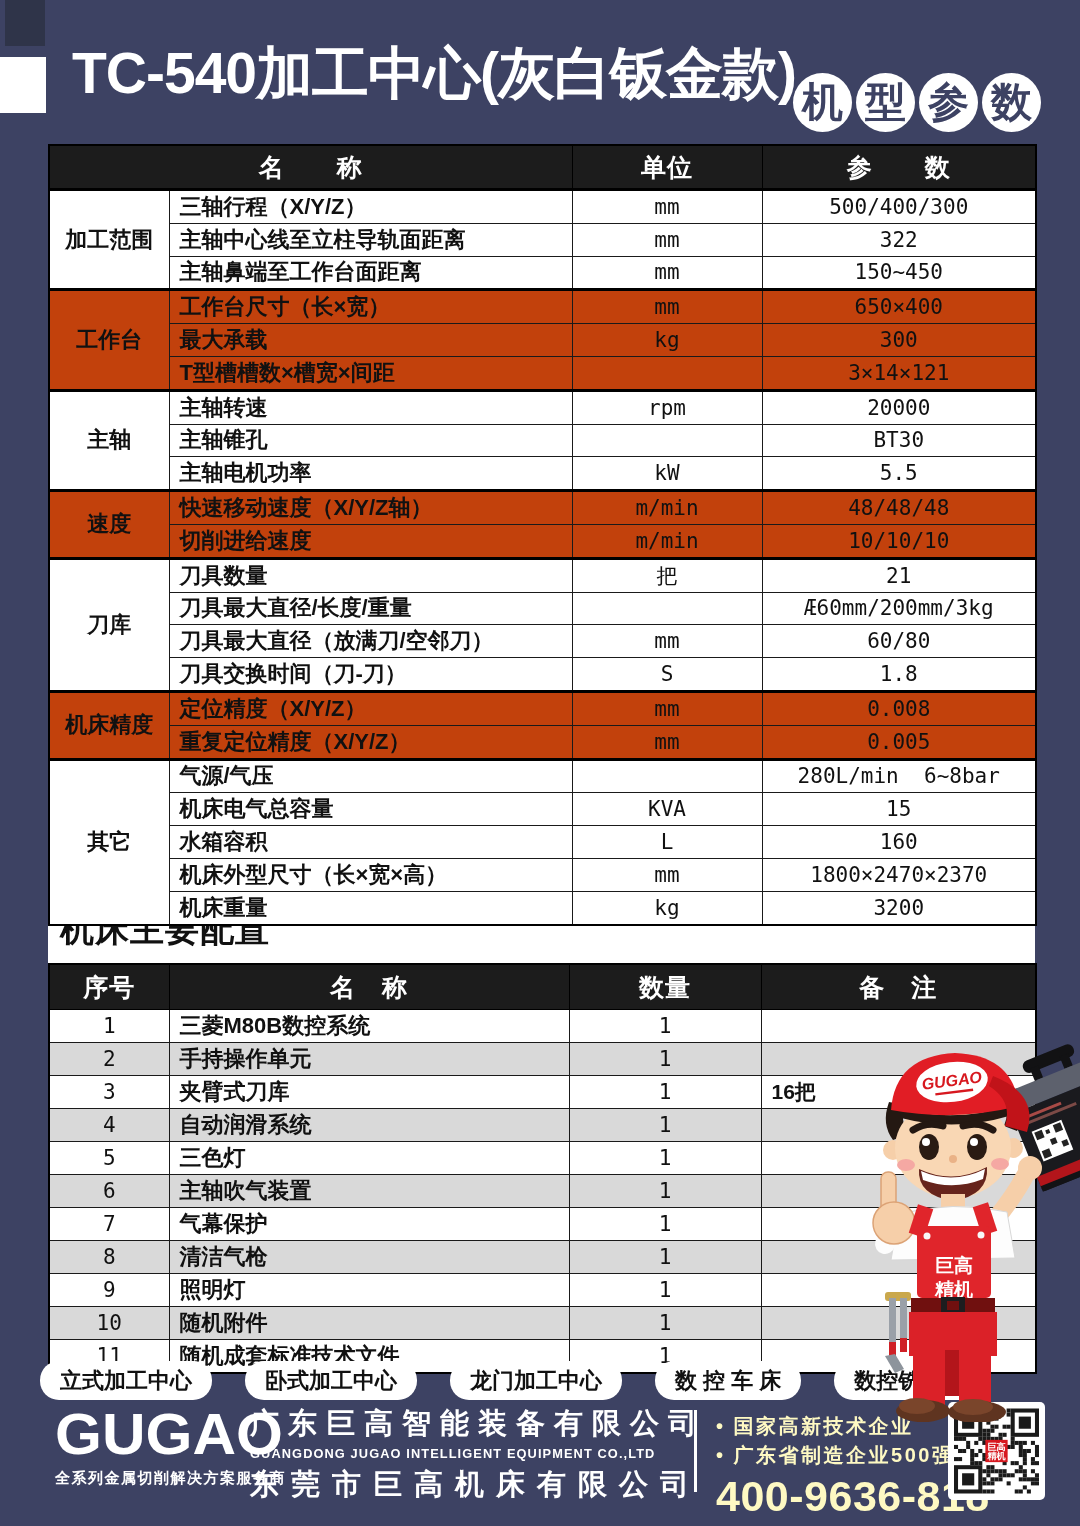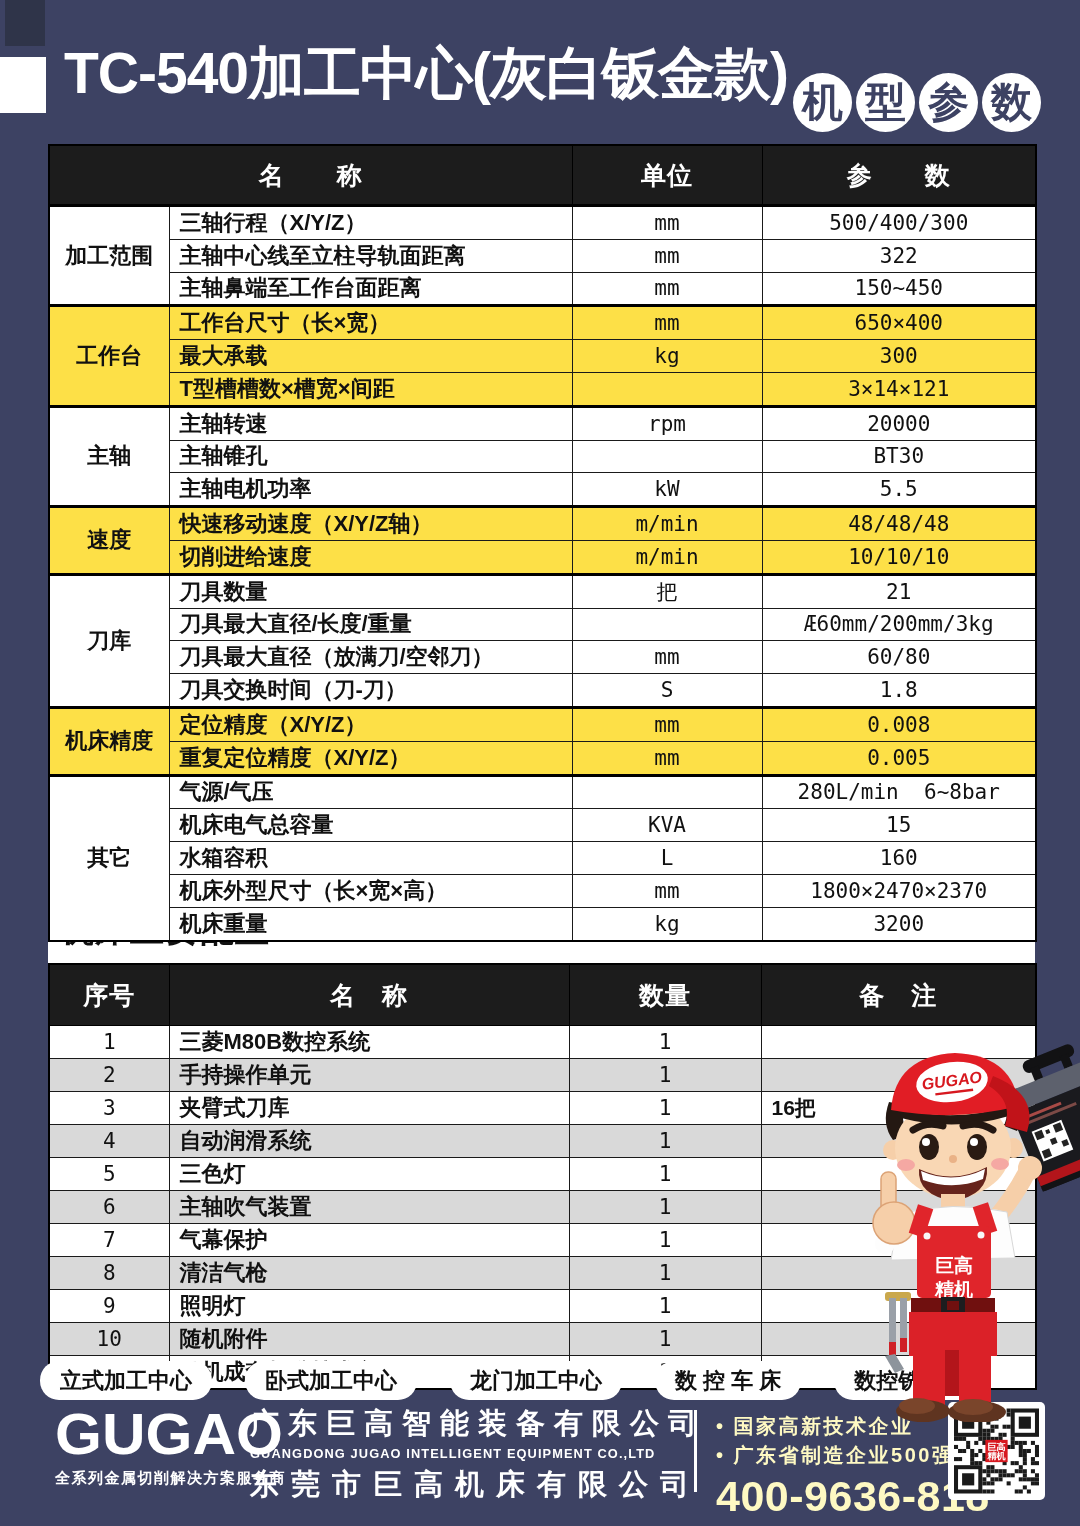--- a/index.html
+++ b/index.html
@@ -8,57 +8,57 @@
     background:#3d4263;
     font-family:"Liberation Sans","DejaVu Sans",sans-serif;
     -webkit-font-smoothing:antialiased;
   }
   .abs{position:absolute;}
 
   
   .corner-sq{left:5px;top:0;width:40px;height:46px;background:#2f3449;}
   .title-sq{left:0;top:57px;width:46px;height:56px;background:#ffffff;}
   .page-title{
-    left:64px;top:42px;font-size:57px;font-weight:900;color:#ffffff;
+    left:72px;top:42px;font-size:57px;font-weight:900;color:#ffffff;
     letter-spacing:-1px;white-space:nowrap;line-height:1.1;
   }
   .badges{left:793px;top:73px;display:flex;gap:4px;}
   .badge{
     width:59px;height:59px;border-radius:50%;background:#ffffff;
     display:flex;align-items:center;justify-content:center;
     color:#3d4263;font-size:41px;font-weight:900;
   }
 
   
   table{border-collapse:collapse;table-layout:fixed;background:#fff;}
   .spec-table{left:48px;top:144px;width:987px;border:2px solid #000;z-index:2;}
   .config-table{left:48px;top:963px;width:987px;border:2px solid #000;z-index:2;}
   th{
     background:#1c1c1c;color:#ffffff;font-size:25px;font-weight:700;
-    border:1px solid #000;padding:12px;letter-spacing:1px;
+    border:1px solid #000;padding:4px;letter-spacing:1px;
   }
   .spec-table th{height:34px;}
   .config-table th{height:36px;}
   td{
     border:1px solid #1a1a1a;color:#111;padding:0;
     font-size:22px;overflow:hidden;white-space:nowrap;
   }
   .spec-table td{height:31.8px;}
   .config-table td{height:32px;}
   td.group{text-align:center;font-weight:600;}
   td.name{text-align:left;padding-left:10px;font-weight:600;}
   td.unit,td.value,td.num,td.qty{
     text-align:center;
     font-family:"DejaVu Sans Mono","Liberation Mono",monospace;
     font-size:21px;white-space:pre;
   }
   td.note{text-align:left;padding-left:10px;font-weight:600;font-size:21px;}
   tr.gstart td{border-top:3px solid #000;}
   tr.bg0 td{background:#ffffff;}
-  tr.bg1 td{background:#fde047;}
+  tr.bg1 td{background:#c2410c;}
   tr.cbg0 td{background:#ffffff;}
   tr.cbg1 td{background:#d9d9d9;}
 
   
   .config-band{
     left:48px;top:875px;width:987px;height:90px;background:#ffffff;z-index:1;
     display:flex;align-items:flex-end;text-align:right;
   }
   .config-heading{
     font-size:34px;font-weight:900;color:#111;padding:0 0 12px 12px;letter-spacing:1px;

